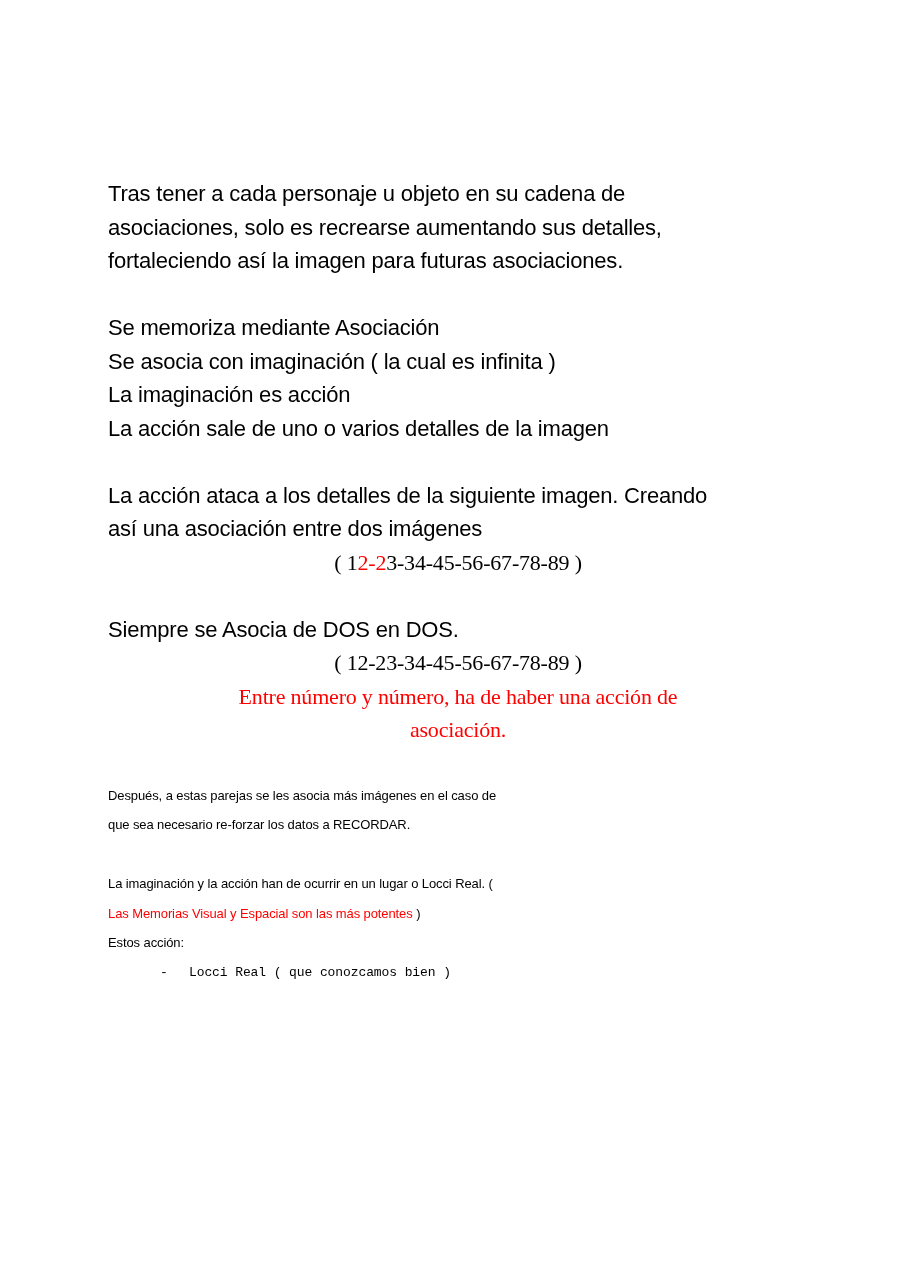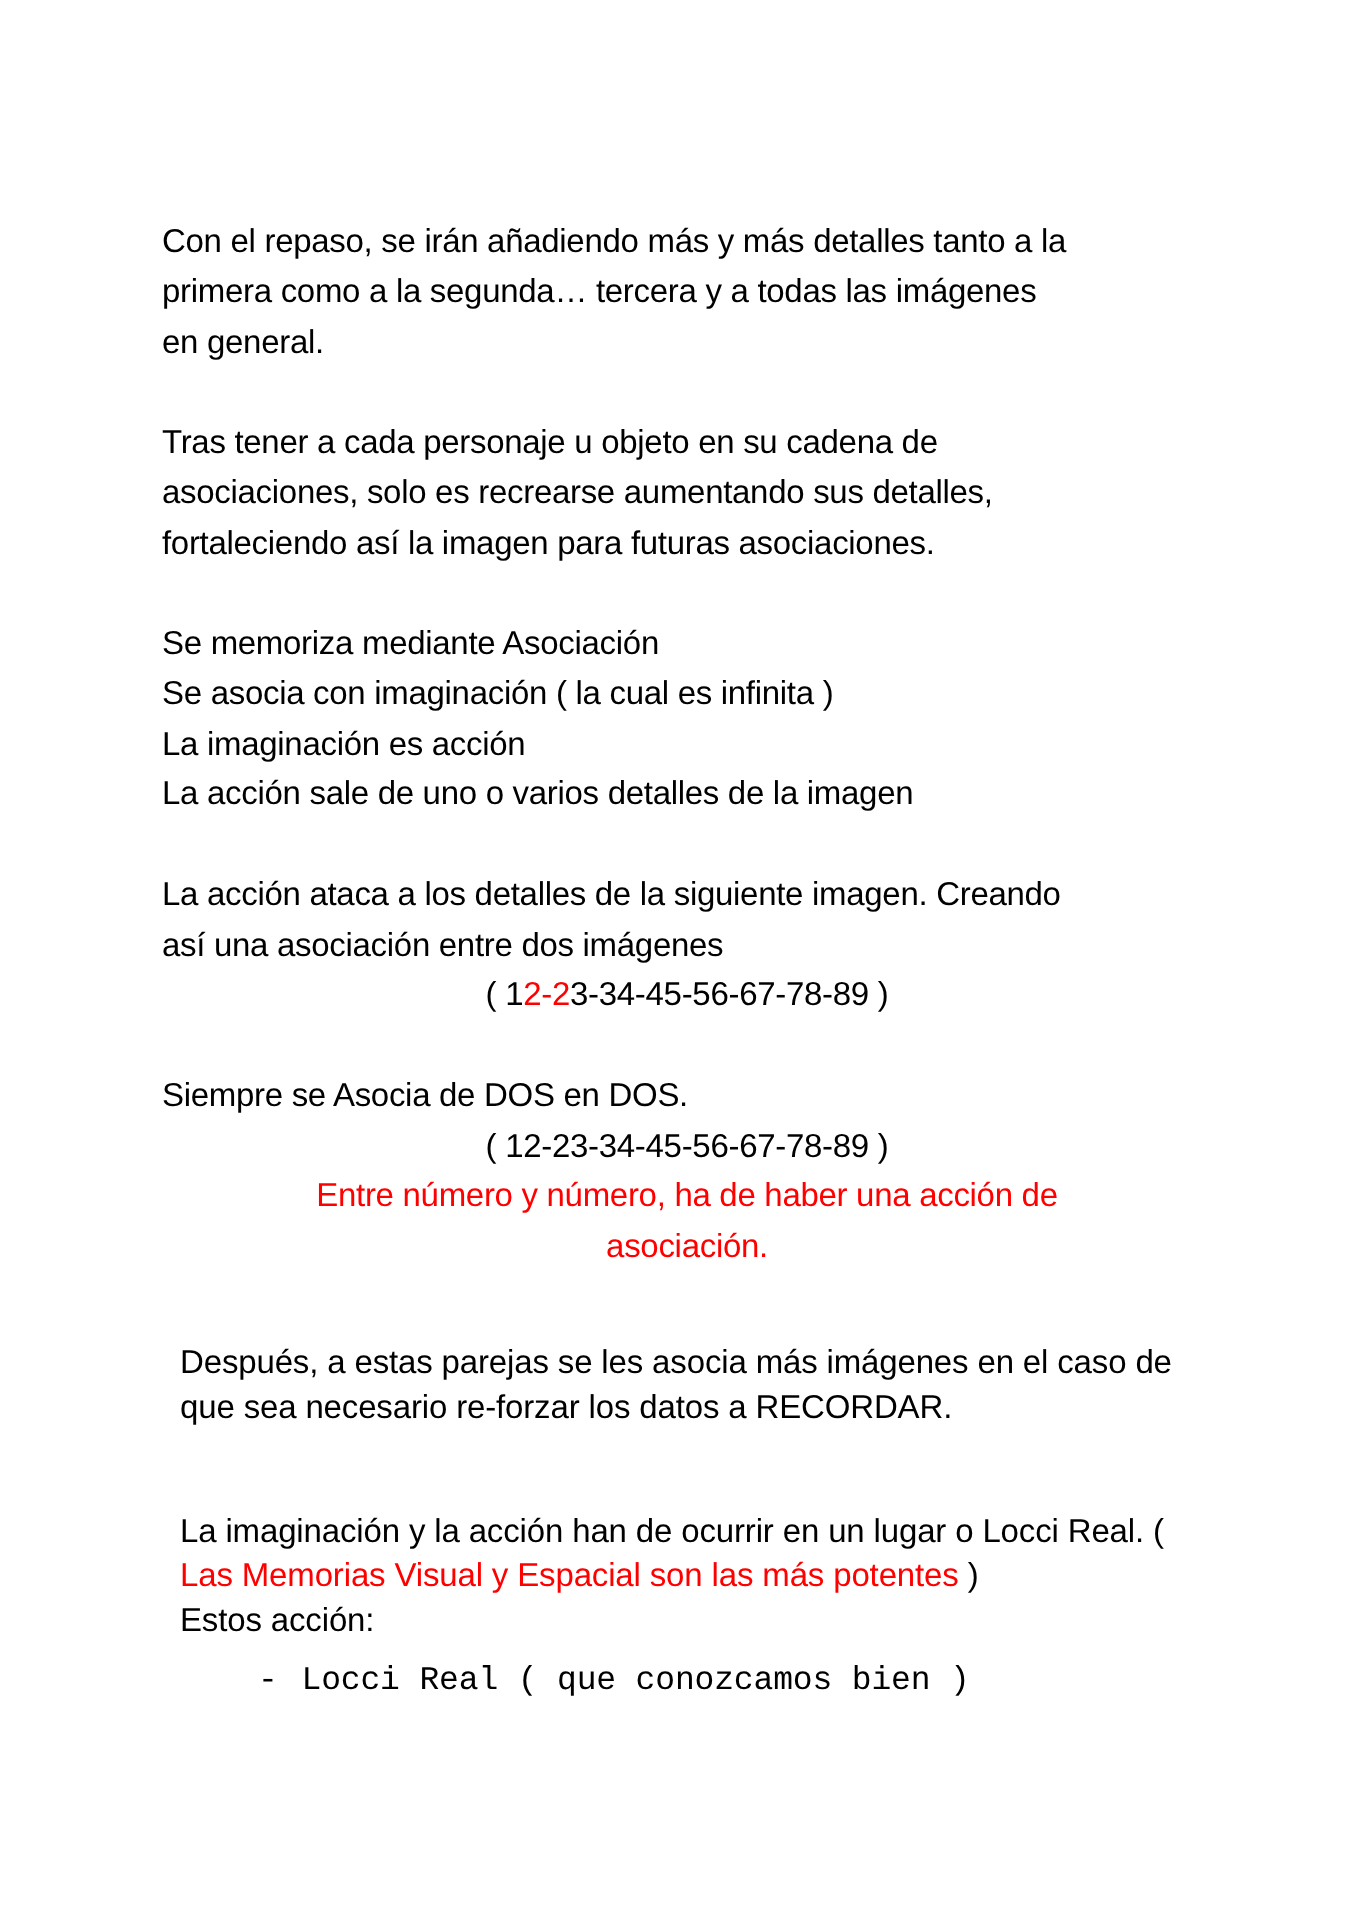--- a/index.html
+++ b/index.html
@@ -1,39 +1,34 @@
 <!DOCTYPE html>
 <html><head>
 <meta charset="utf-8">
 <style>
   html, body { margin:0; padding:0; background:#ffffff; }
   body { width:906px; height:1280px; position:relative; overflow:hidden;
          font-family:"Liberation Sans", sans-serif; color:#000; }
   .page { position:absolute; left:108px; top:110px; width:700px; }
   .big { font-size:22px; line-height:33.5px; margin:0; letter-spacing:-0.2px; }
-  .small { font-size:22px; line-height:29.5px; margin:12px; letter-spacing:-0.1px; }
+  .small { font-size:13px; line-height:29.5px; margin:0; letter-spacing:-0.1px; }
   .gap { height:33.5px; }
   .gap-s { height:29.5px; }
-  .center { text-align:center; }
+  .center { text-align:center;font-family:Liberation Serif, serif; }
   .red { color:#ff0000; }
   .list-item { padding-left:52px;font-family:Liberation Mono, monospace; }
   .dash { display:inline-block; width:29px; }
 </style>
 </head>
 <body>
 
 <div class="page">
 
   <div class="gap"></div>
 
-  <p class="big">
-    <span>Con el repaso, se irán añadiendo más y más detalles tanto a la</span><br>
-    <span>primera como a la segunda… tercera y a todas las imágenes</span><br>
-    <span>en general.</span>
-  </p>
   <div class="gap"></div>
 
   <p class="big">
     <span>Tras tener a cada personaje u objeto en su cadena de</span><br>
     <span>asociaciones, solo es recrearse aumentando sus detalles,</span><br>
     <span>fortaleciendo así la imagen para futuras asociaciones.</span>
   </p>
   <div class="gap"></div>
 
   <p class="big">

